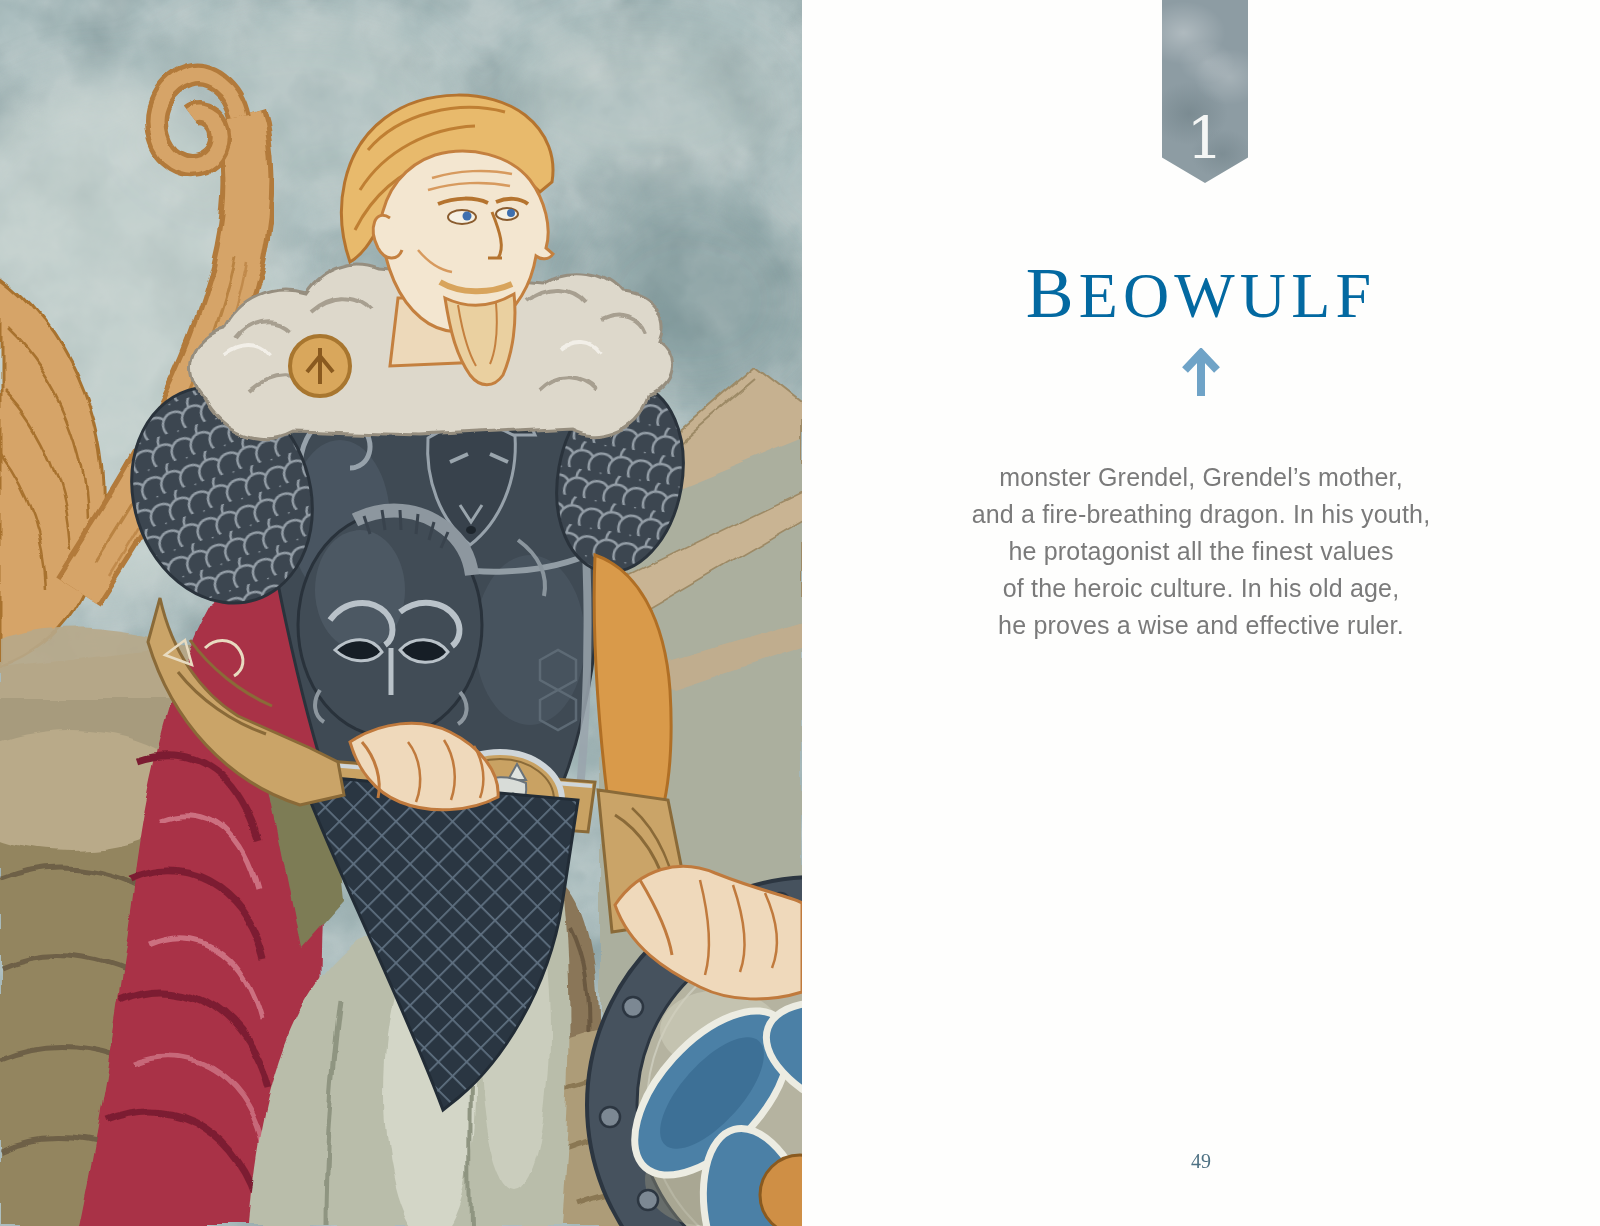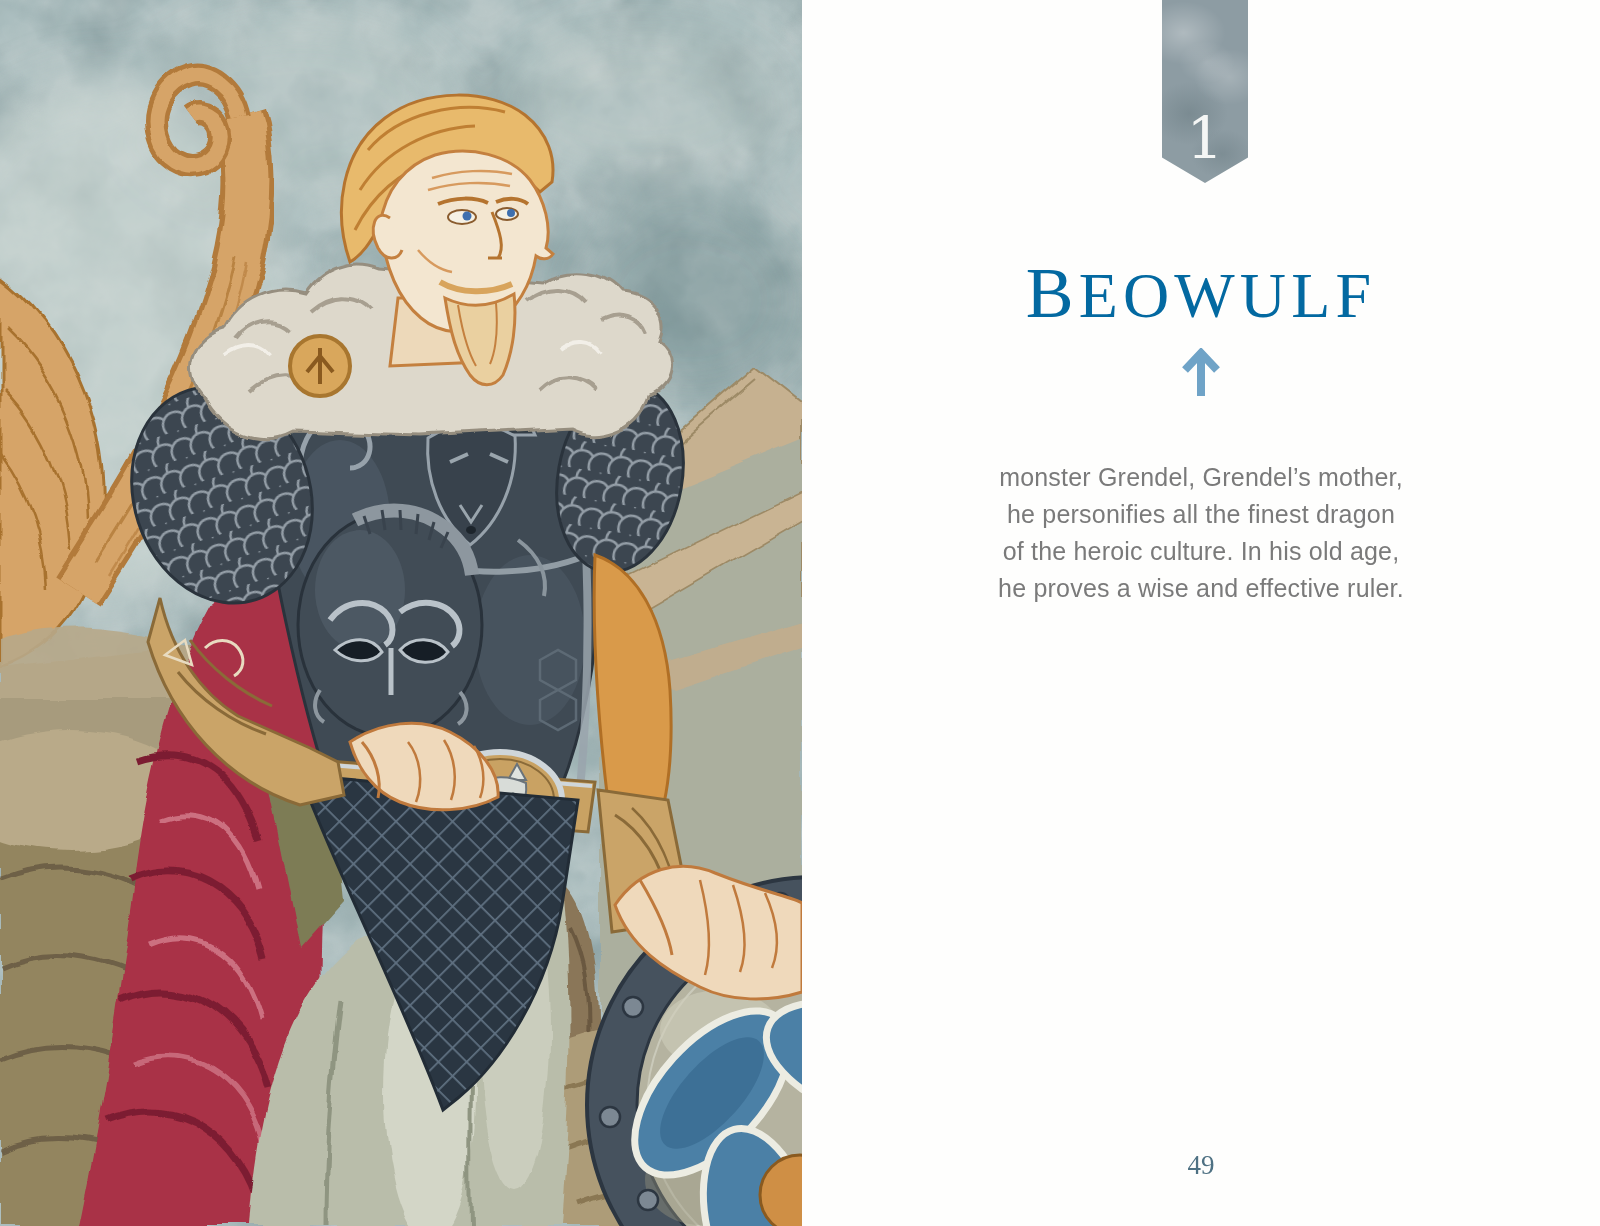--- a/index.html
+++ b/index.html
@@ -34,21 +34,21 @@
     font-size:64px;letter-spacing:0.08em;color:#0369a1;
   }
   .title::first-letter{font-size:112%;}
   .rune{position:absolute;top:348px;left:0;width:100%;display:flex;justify-content:center;}
   .body-text{
     position:absolute;top:459px;left:0;width:100%;text-align:center;
     color:#7a7a7a;font-size:25px;line-height:37px;letter-spacing:0.2px;
   }
   .page-number{
     position:absolute;top:1150px;left:0;width:100%;text-align:center;
-    font-family:"Liberation Serif",serif;font-size:27px;color:#4e7183;
+    font-family:"Liberation Serif",serif;font-size:20px;color:#4e7183;
   }
 </style>
 </head>
 <body>
 
 <div class="spread">
 
   <div class="left-page">
     <svg width="802" height="1226" viewBox="0 0 802 1226" role="img" aria-label="Watercolor painting of Beowulf: a blond bearded warrior in dark scale armor with a wolf emblem on his breastplate, a silver fur collar and gold rune brooch, holding a masked helmet under one arm, red cloak and chainmail skirt, a curled dragon-ship prow behind him, sand dunes, and his hand resting on a round shield with blue petals">
       <defs>
@@ -302,20 +302,21 @@
 
     <div class="rune">
       <svg width="46" height="50" viewBox="0 0 46 50" aria-hidden="true">
         <path d="M23 48 V7" stroke="#6FA3C7" stroke-width="8" fill="none"></path>
         <path d="M7 22 L23 5 L39 22" stroke="#6FA3C7" stroke-width="8" fill="none" stroke-linejoin="miter"></path>
       </svg>
     </div>
 
     <div class="body-text">
       <div>monster Grendel, Grendel’s mother,</div>
-      <div>he personifies all the finest dragon</div>
+      <div>and a fire-breathing dragon. In his youth,</div>
+      <div>he protagonist all the finest values</div>
       <div>of the heroic culture. In his old age,</div>
       <div>he proves a wise and effective ruler.</div>
     </div>
 
     <div class="page-number">49</div>
   </div>
 </div>
 
 </body></html>

